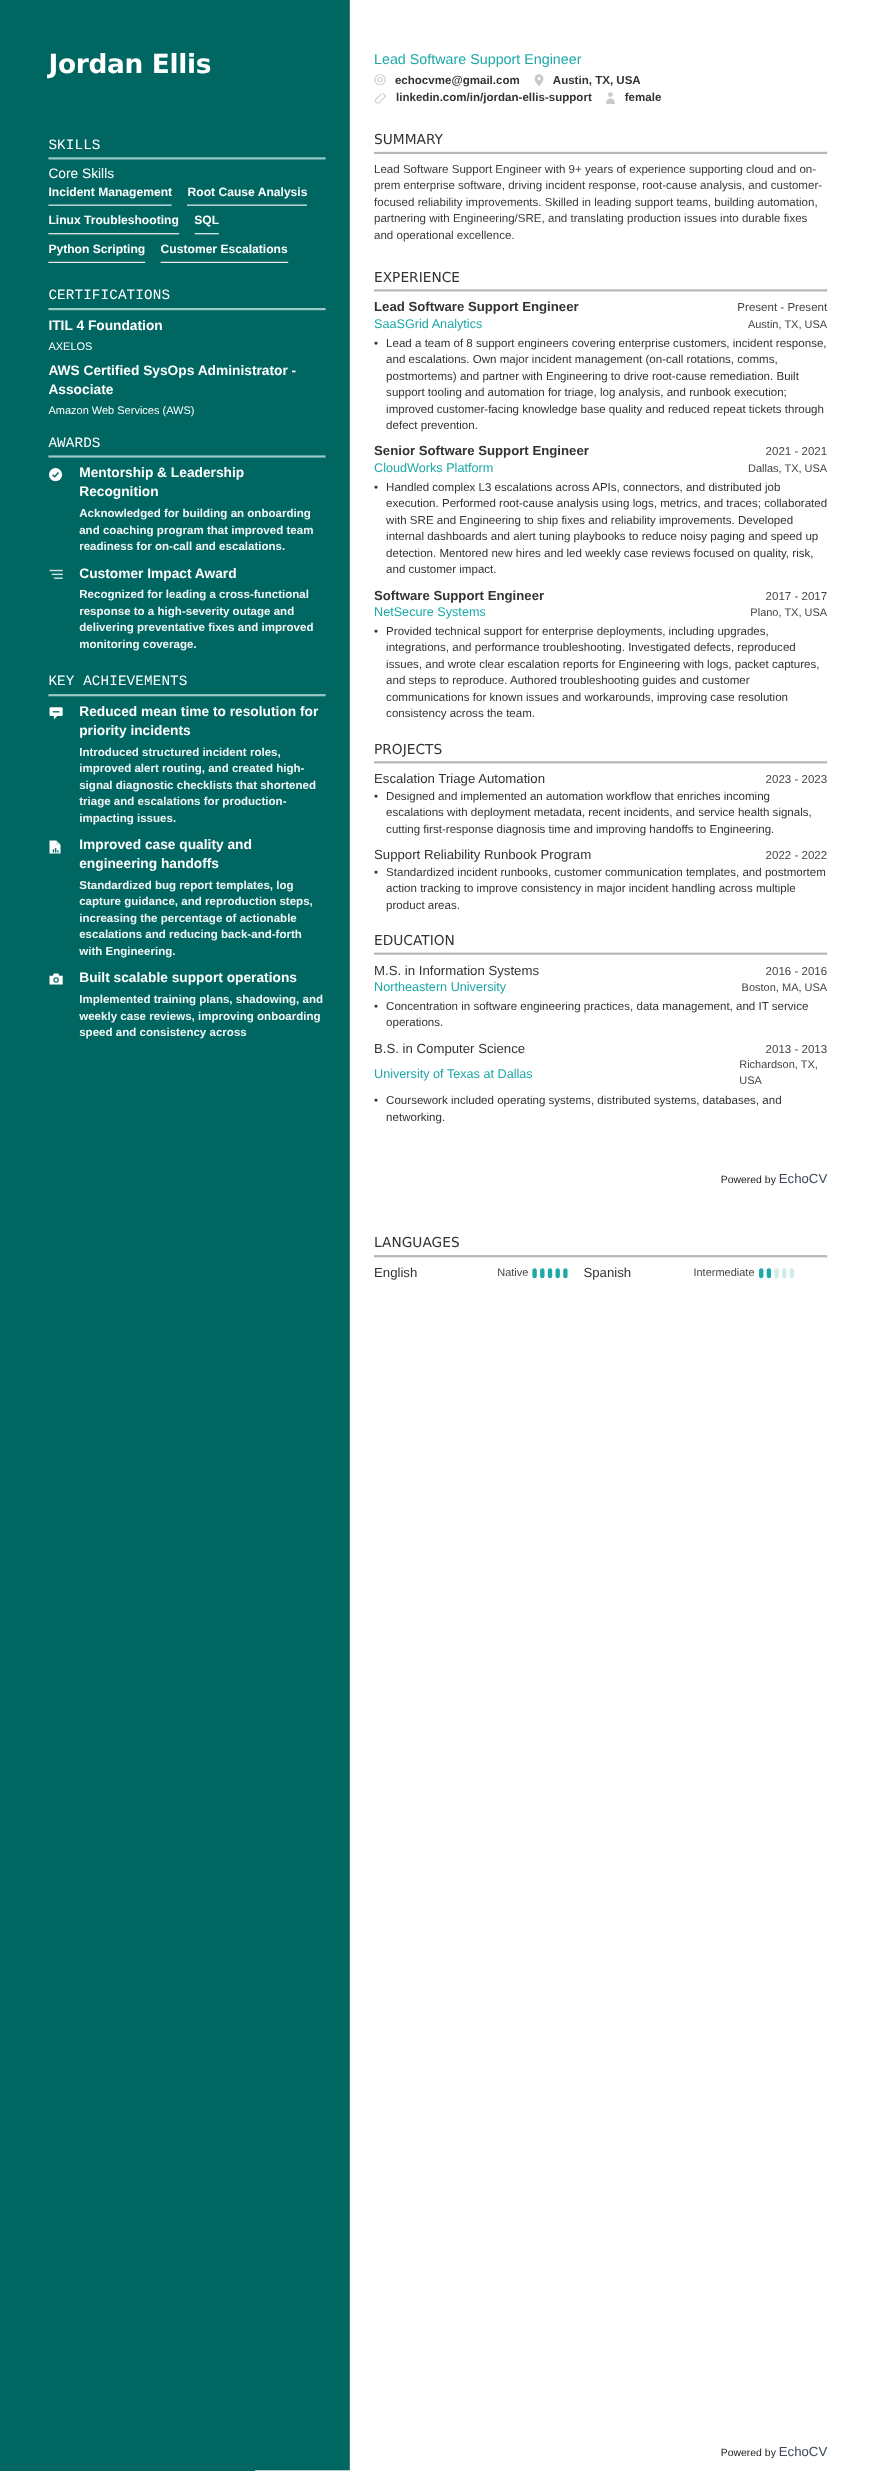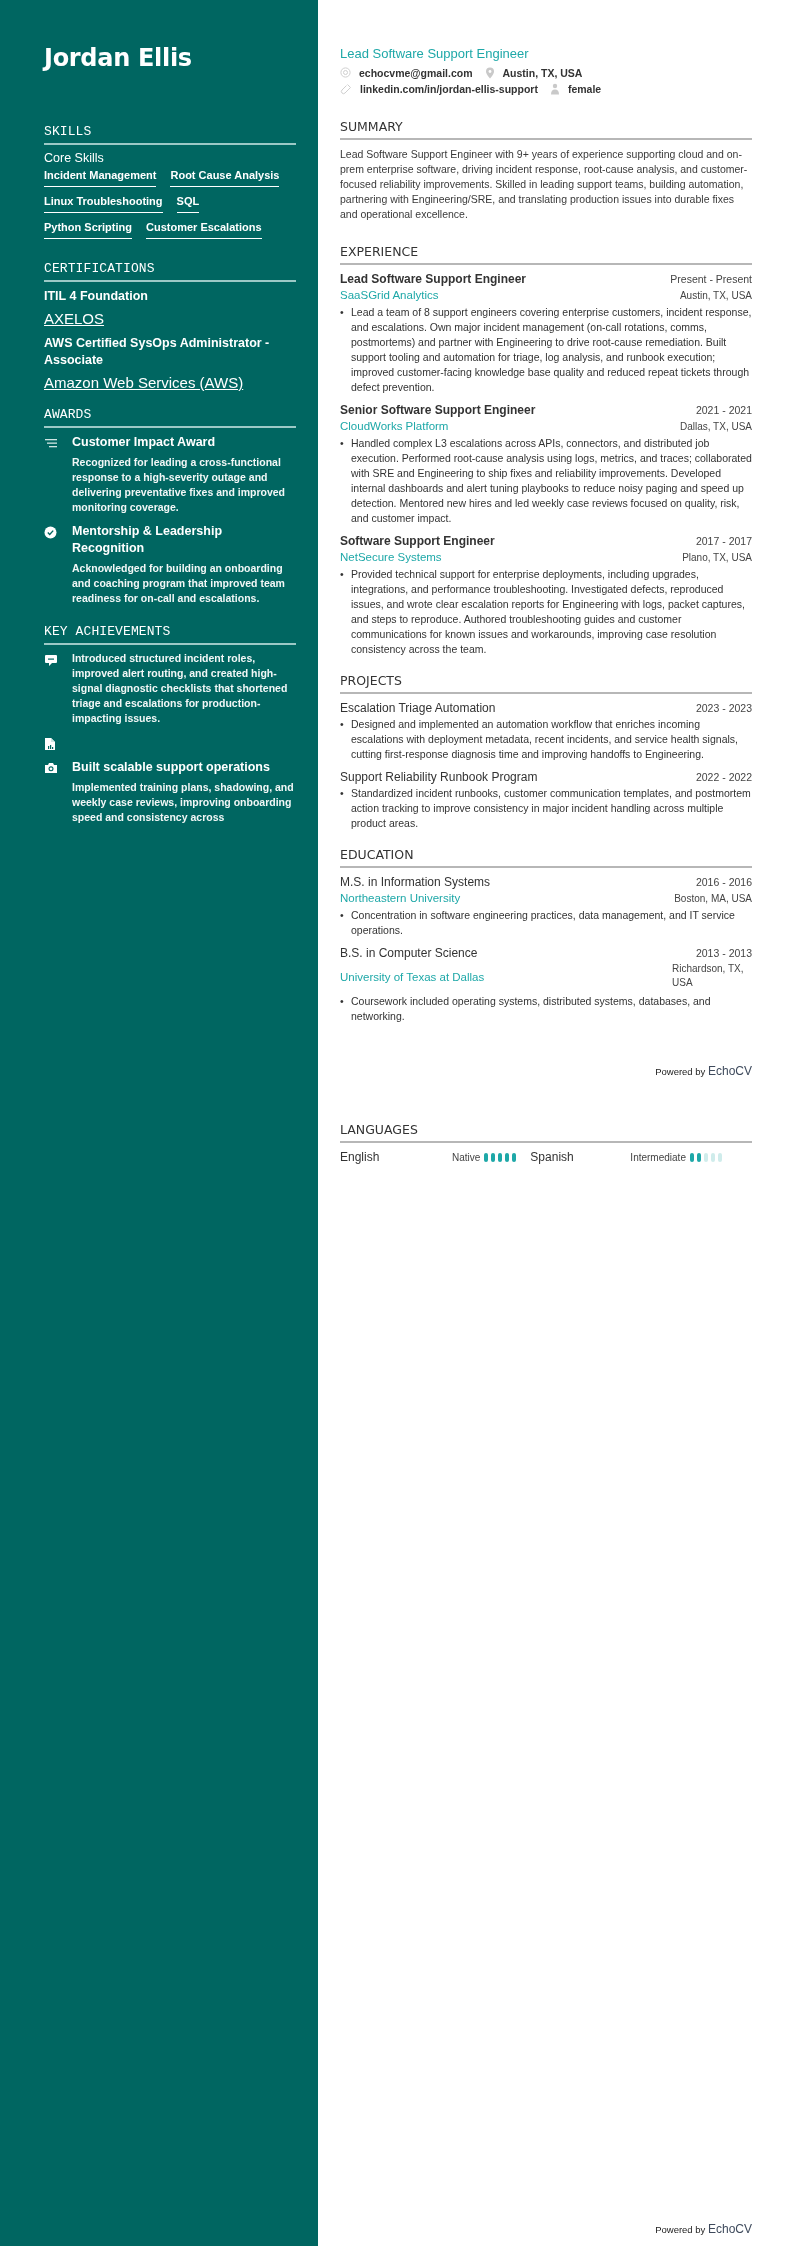--- a/index.html
+++ b/index.html
@@ -9,21 +9,21 @@
   .sidebar { position: absolute; left: 0; top: 0; width: 318px; height: 2246px; background: #006661; color: #ffffff; padding: 44px 22px 0 44px; }
   .main { position: absolute; left: 318px; top: 0; width: 476px; height: 2246px; padding: 46px 42px 0 22px; }
 
   .name { font-family: "DejaVu Sans", sans-serif; font-size: 24px; font-weight: bold; letter-spacing: -0.3px; margin-bottom: 52px; }
   .sb-section { margin-bottom: 14px; }
   .sb-heading { font-family: Liberation Mono, monospace; font-size: 13px; font-weight: normal; letter-spacing: 0.1px; padding-bottom: 4px; border-bottom: 2px solid #9cc9c6; margin-bottom: 6px; }
   .skill-group-title { font-size: 12.5px; margin-bottom: 4px; }
   .skills { display: flex; flex-wrap: wrap; column-gap: 14px; row-gap: 8px; }
   .skill { font-size: 11px; font-weight: bold; padding-bottom: 5px; border-bottom: 1px solid #ffffff; }
   .cert-name { font-size: 12.5px; font-weight: bold; line-height: 17px; margin-top: 2px; }
-  .cert-issuer { font-size: 15px; margin: 5px 0 8px; text-decoration: underline; }
+  .cert-issuer { font-size: 10px; margin: 5px 0 8px; }
   .sb-item { display: flex; margin-bottom: 8px; }
   .sb-icon { width: 28px; flex: 0 0 28px; padding-top: 3px; }
   .sb-icon svg { display: block; }
   .sb-item-body { flex: 1; }
   .sb-item-title { font-size: 12.5px; font-weight: bold; line-height: 17px; margin-bottom: 4px; }
   .sb-item-desc { font-size: 10.5px; line-height: 15px; font-weight: bold; opacity: 0.95; }
 
   .job-title-header { color: #1ea8a8; font-size: 13px; margin-bottom: 6px; }
   .contact-row { display: flex; align-items: center; font-size: 10.5px; font-weight: bold; color: #333; margin-bottom: 4px; }
   .contact-item { display: flex; align-items: flex-start; margin-right: 12px; }
@@ -75,67 +75,72 @@
       <div class="cert-name">ITIL 4 Foundation</div>
       <div class="cert-issuer">AXELOS</div>
       <div class="cert-name">AWS Certified SysOps Administrator - Associate</div>
       <div class="cert-issuer">Amazon Web Services (AWS)</div>
     </section>
 
     <section class="sb-section" style="margin-top:16px">
       <div class="sb-heading">AWARDS</div>
       <div class="sb-item">
         <div class="sb-icon">
+          <svg width="13" height="13" viewBox="0 0 13 13">
+              <circle cx="6.5" cy="6.5" r="6" fill="#ffffff"></circle>
+              <path d="M3.8 6.6 L5.7 8.4 L9.2 4.6" stroke="#006661" stroke-width="1.4" fill="none"></path>
+            </svg>
+        </div>
+        <div class="sb-item-body">
+          <div class="sb-item-title">Mentorship &amp; Leadership Recognition</div>
+          <div class="sb-item-desc">Acknowledged for building an onboarding and coaching program that improved team readiness for on-call and escalations.</div>
+        </div>
+      </div>
+      <div class="sb-item">
+        <div class="sb-icon">
           <svg width="14" height="12" viewBox="0 0 14 12">
               <rect x="1" y="2" width="12" height="1.3" fill="#cfe5e3"></rect>
               <rect x="3" y="5.5" width="10" height="1.3" fill="#cfe5e3"></rect>
               <rect x="5" y="9" width="8" height="1.3" fill="#cfe5e3"></rect>
             </svg>
         </div>
         <div class="sb-item-body">
           <div class="sb-item-title">Customer Impact Award</div>
           <div class="sb-item-desc">Recognized for leading a cross-functional response to a high-severity outage and delivering preventative fixes and improved monitoring coverage.</div>
         </div>
       </div>
-      <div class="sb-item">
-        <div class="sb-icon">
-          <svg width="13" height="13" viewBox="0 0 13 13">
-              <circle cx="6.5" cy="6.5" r="6" fill="#ffffff"></circle>
-              <path d="M3.8 6.6 L5.7 8.4 L9.2 4.6" stroke="#006661" stroke-width="1.4" fill="none"></path>
-            </svg>
-        </div>
-        <div class="sb-item-body">
-          <div class="sb-item-title">Mentorship &amp; Leadership Recognition</div>
-          <div class="sb-item-desc">Acknowledged for building an onboarding and coaching program that improved team readiness for on-call and escalations.</div>
-        </div>
-      </div>
     </section>
 
     <section class="sb-section" style="margin-top:18px">
       <div class="sb-heading">KEY ACHIEVEMENTS</div>
       <div class="sb-item">
         <div class="sb-icon">
           <svg width="14" height="13" viewBox="0 0 14 13">
               <path d="M2 1 H12 Q13 1 13 2 V8 Q13 9 12 9 H8 L5 12 V9 H2 Q1 9 1 8 V2 Q1 1 2 1 Z" fill="#ffffff"></path>
               <rect x="4" y="4.5" width="6" height="1.2" fill="#006661"></rect>
             </svg>
         </div>
         <div class="sb-item-body">
+          <div class="sb-item-title">Reduced mean time to resolution for priority incidents</div>
           <div class="sb-item-desc">Introduced structured incident roles, improved alert routing, and created high-signal diagnostic checklists that shortened triage and escalations for production-impacting issues.</div>
         </div>
       </div>
       <div class="sb-item">
         <div class="sb-icon">
           <svg width="12" height="14" viewBox="0 0 12 14">
               <path d="M1 1 H7 L11 5 V13 H1 Z" fill="#ffffff"></path>
               <path d="M7 1 V5 H11" fill="#cfe5e3"></path>
               <rect x="4" y="9" width="1.2" height="3" fill="#006661"></rect>
               <rect x="6" y="8" width="1.2" height="4" fill="#006661"></rect>
               <rect x="8" y="10" width="1.2" height="2" fill="#006661"></rect>
             </svg>
+        </div>
+        <div class="sb-item-body">
+          <div class="sb-item-title">Improved case quality and engineering handoffs</div>
+          <div class="sb-item-desc">Standardized bug report templates, log capture guidance, and reproduction steps, increasing the percentage of actionable escalations and reducing back-and-forth with Engineering.</div>
         </div>
       </div>
       <div class="sb-item">
         <div class="sb-icon">
           <svg width="14" height="12" viewBox="0 0 14 12">
               <path d="M1 3 H4 L5 1 H9 L10 3 H13 V11 H1 Z" fill="#ffffff"></path>
               <circle cx="7" cy="6.8" r="2.5" fill="#006661"></circle>
               <circle cx="7" cy="6.8" r="1.4" fill="#ffffff"></circle>
             </svg>
         </div>

